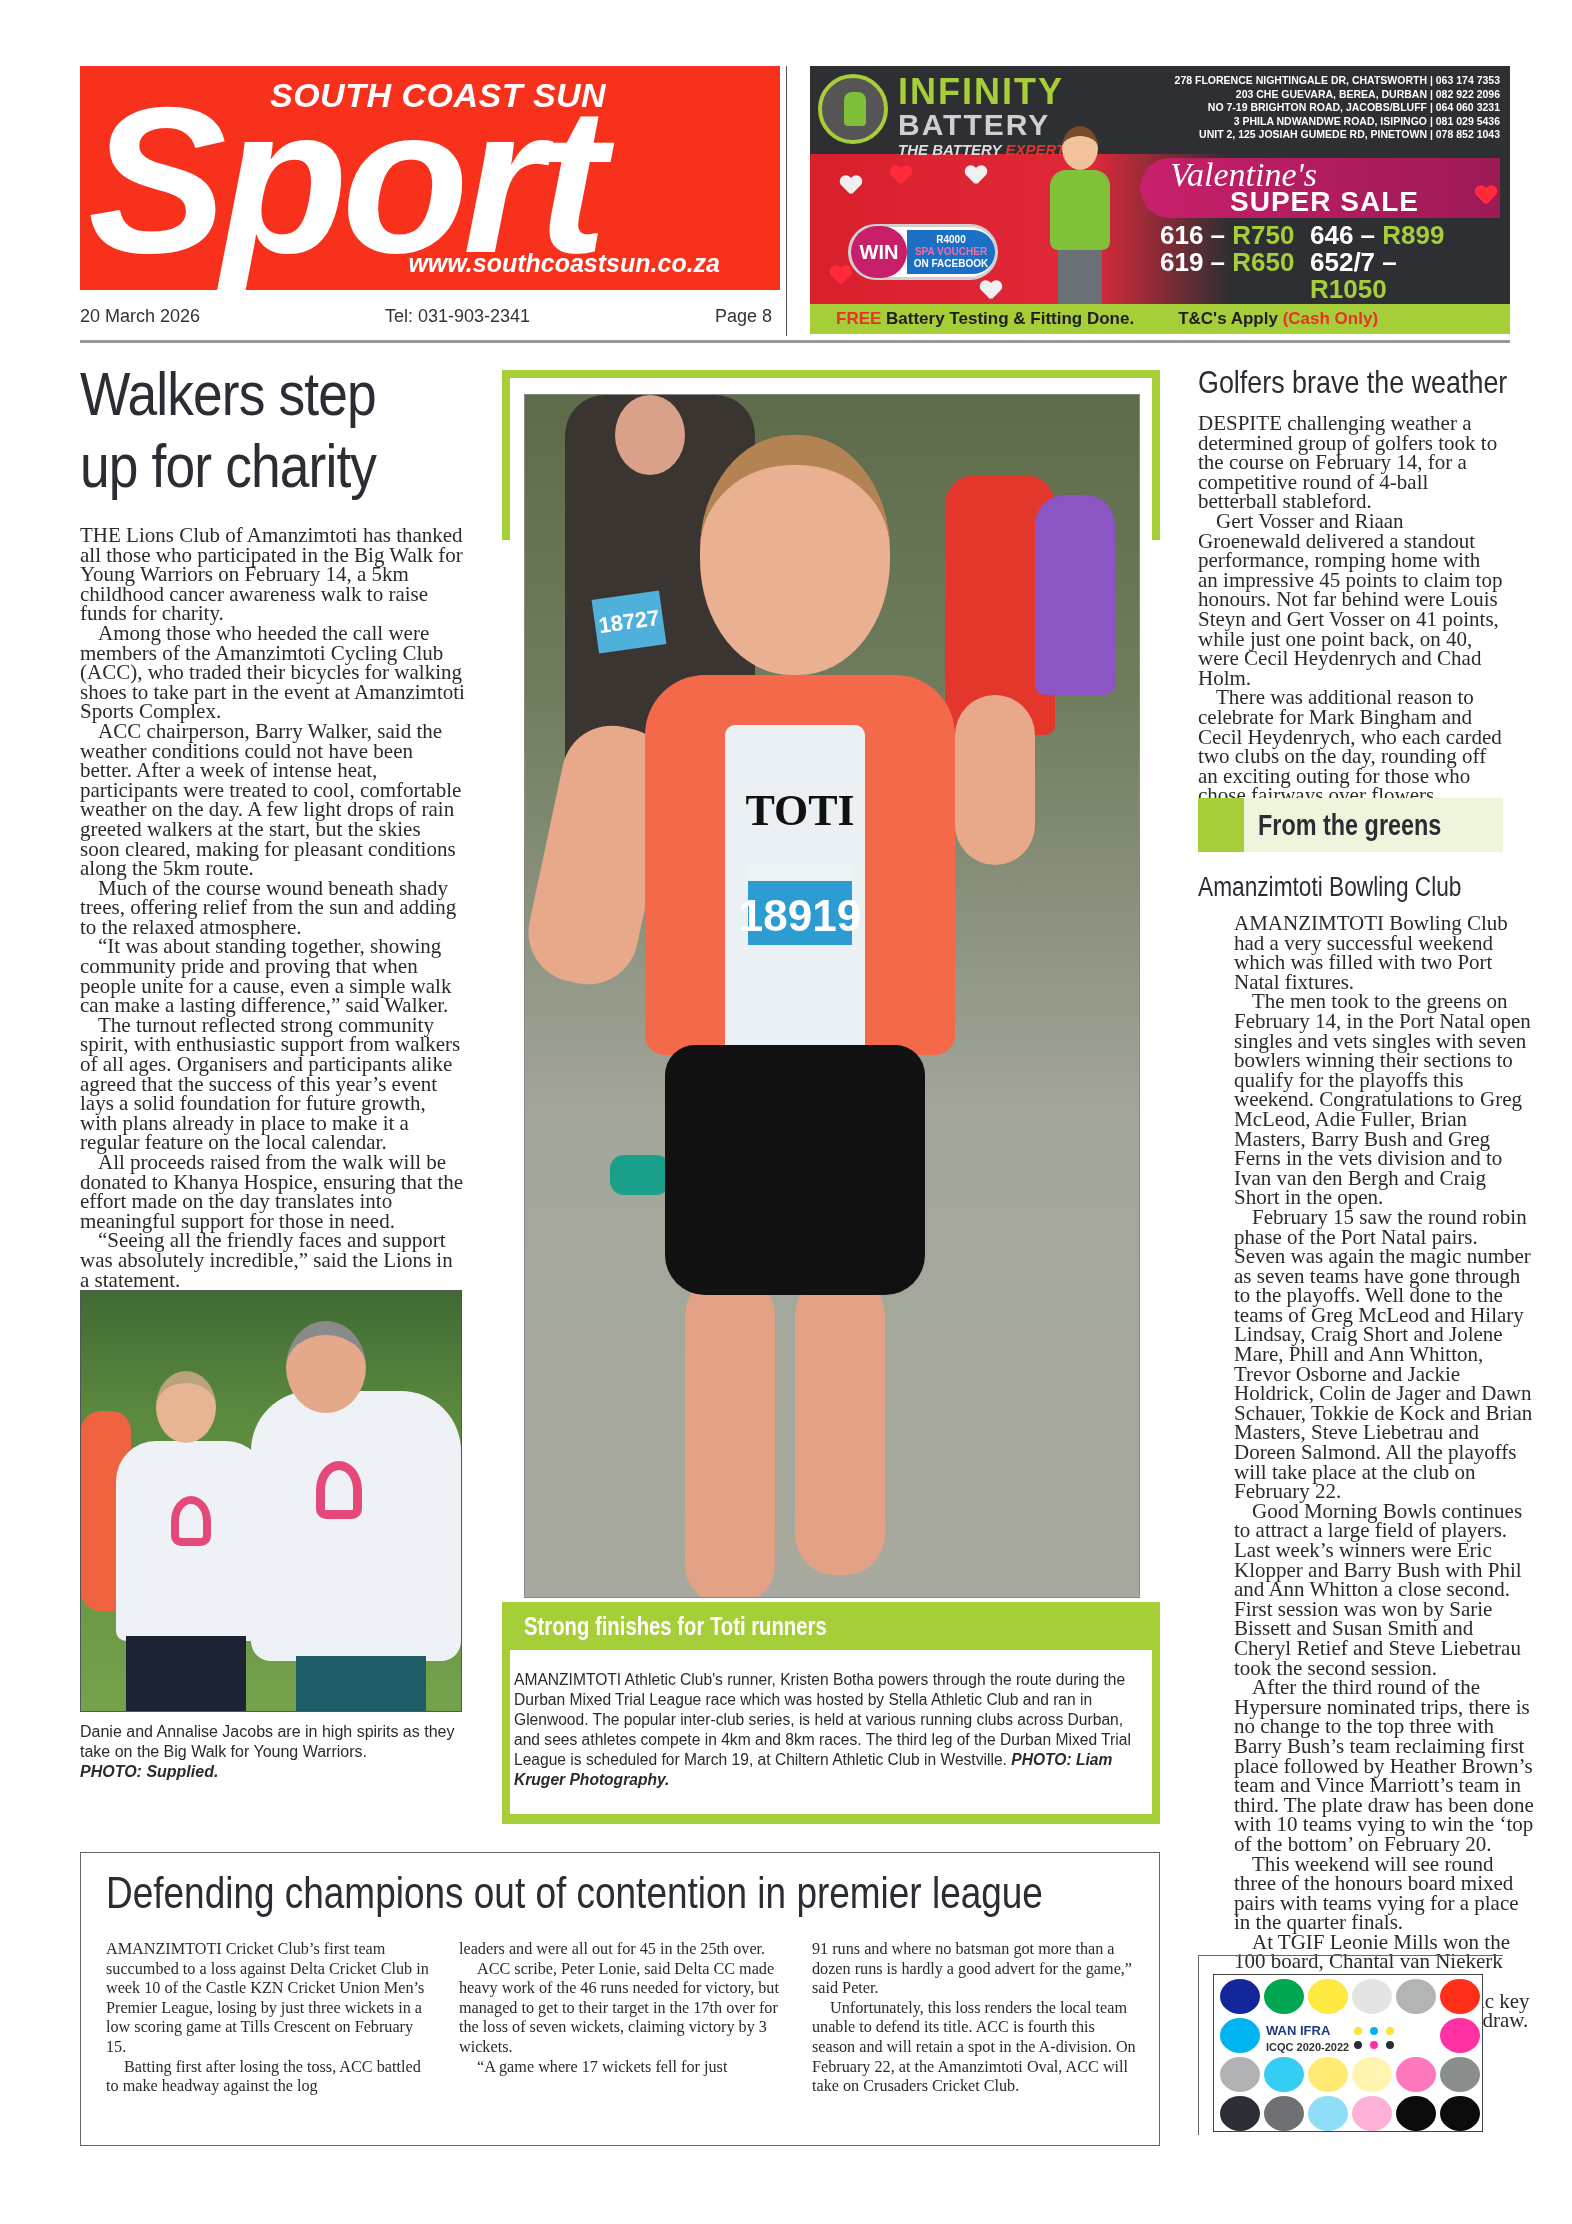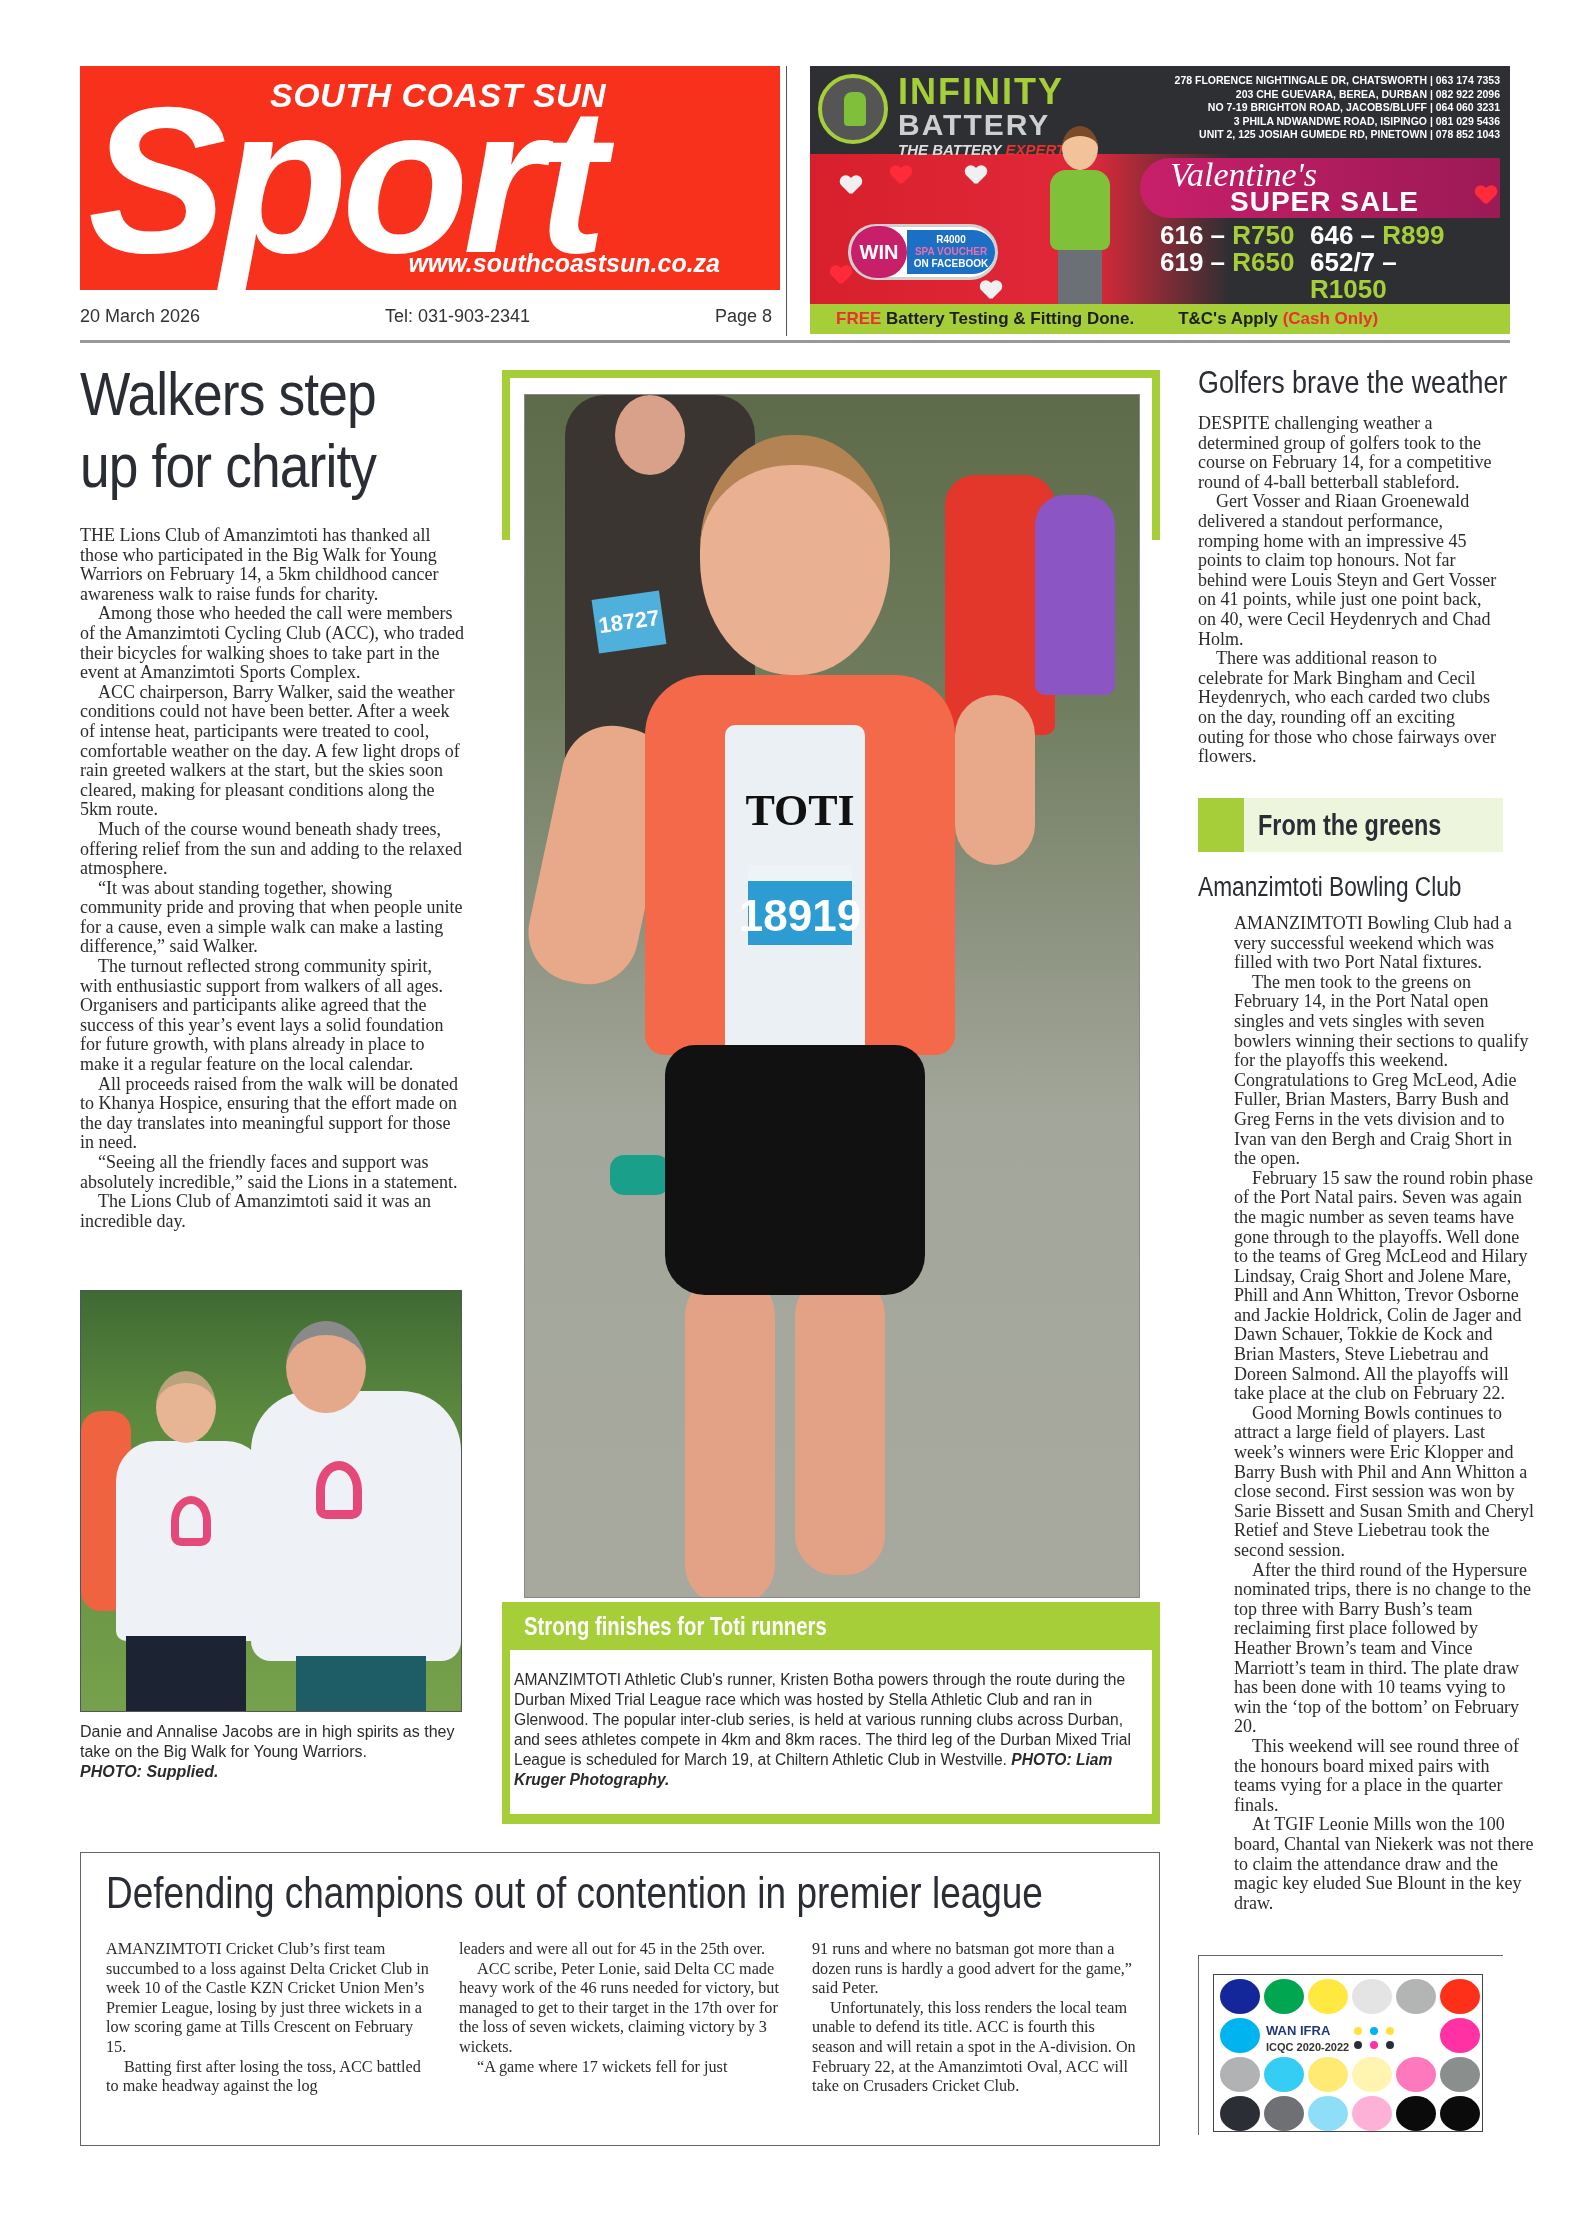--- a/index.html
+++ b/index.html
@@ -50,21 +50,21 @@
   .h-white::before, .h-white::after { background: #f0f0f0; }
   .h-red::before, .h-red::after { background: #ff2a3a; }
 
   
   .hl { font-family: "Liberation Sans", sans-serif; font-stretch: condensed; color: #2a2d33; font-weight: normal; }
   .hl-walkers { left: 80px; top: 358px; width: 380px; font-size: 62px; line-height: 72px; letter-spacing: -1px; transform: scaleX(0.86); transform-origin: left top; white-space: nowrap; }
   .hl-golf { left: 1198px; top: 364px; font-size: 32px; transform: scaleX(0.84); transform-origin: left top; white-space: nowrap; }
   .hl-bowl { left: 1198px; top: 872px; font-size: 27px; transform: scaleX(0.84); transform-origin: left top; white-space: nowrap; }
   .hl-cricket { left: 106px; top: 1868px; font-size: 44px; transform: scaleX(0.84); transform-origin: left top; white-space: nowrap; }
 
-  .body-text { font-family: "Liberation Serif", serif; font-size: 18px; line-height: 19.6px; color: #2b2b2b; }
+  .body-text { font-family: "Liberation Serif", serif; font-size: 21px; line-height: 19.6px; color: #2b2b2b; }
   .body-text p { text-indent: 18px; }
   .body-text p:first-child { text-indent: 0; }
 
   .col-walkers { left: 80px; top: 526px; width: 385px; }
   .col-golf { left: 1198px; top: 414px; width: 305px; }
   .col-bowl { left: 1198px; top: 914px; width: 300px; margin-left: 36px; }
 
   
   .photo-left { left: 80px; top: 1290px; width: 382px; height: 422px; border: 1px solid #555; background: linear-gradient(180deg, #3f6a34 0%, #5b8a3e 30%, #76a14c 100%); overflow: hidden; }
   .pl-shirt1 { position: absolute; left: 35px; top: 150px; width: 150px; height: 200px; background: #eef2f6; border-radius: 40px 40px 10px 10px; }

